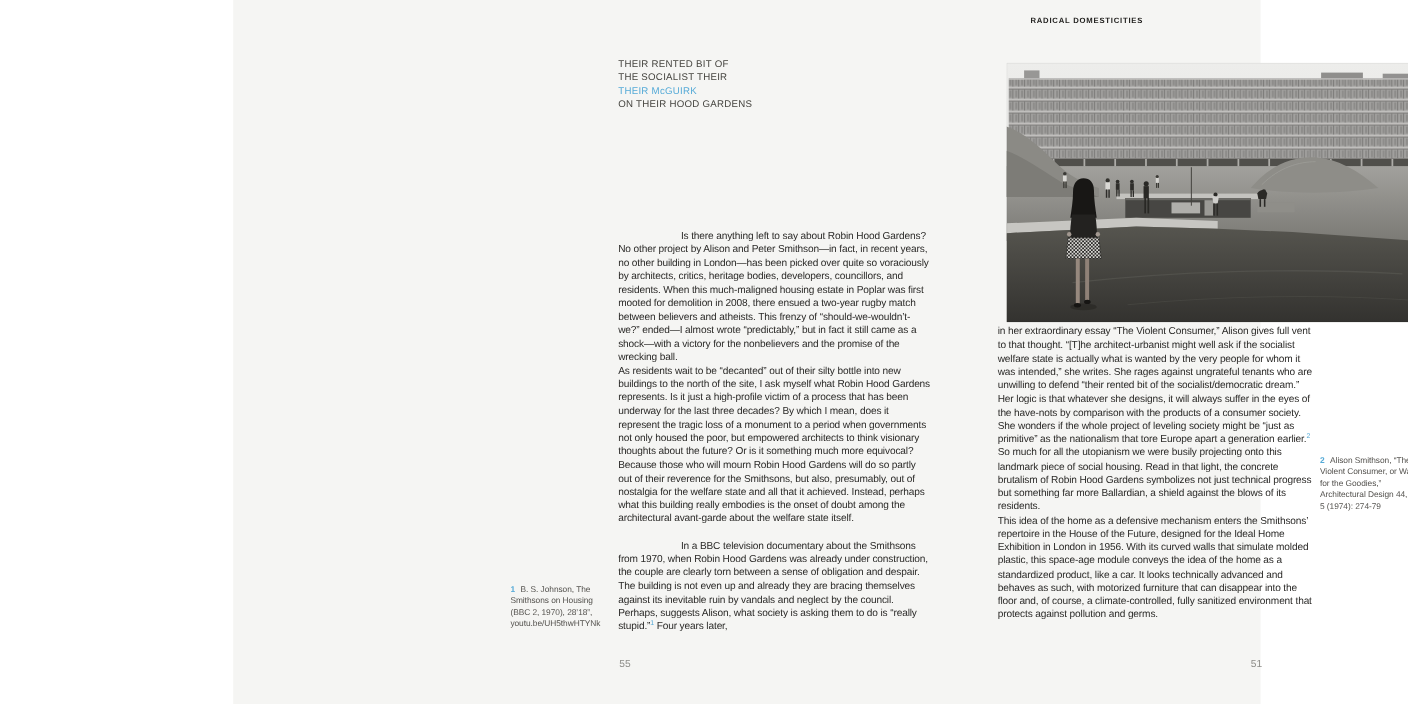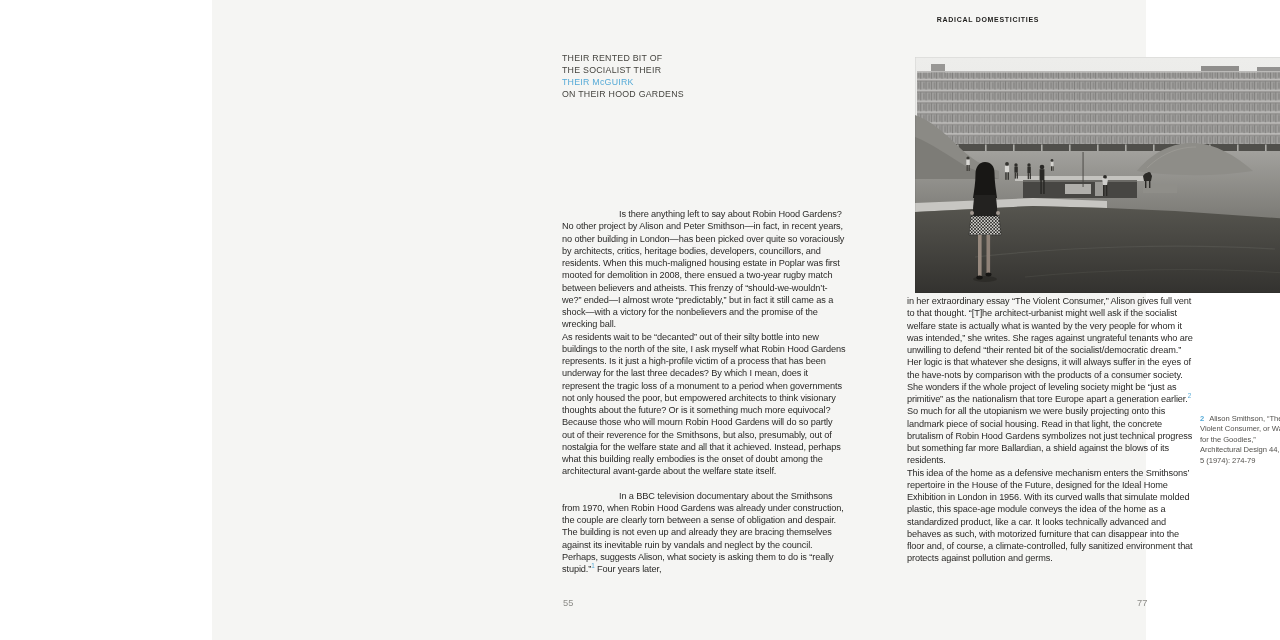--- a/index.html
+++ b/index.html
@@ -44,20 +44,21 @@
       <div class="author">THEIR McGUIRK</div>
       <div>ON THEIR HOOD GARDENS</div>
     </div>
 
     <div class="body-col left-col">
       <p class="indent">Is there anything left to say about Robin Hood Gardens? No other project by Alison and Peter Smithson—in fact, in recent years, no other building in London—has been picked over quite so voraciously by architects, critics, heritage bodies, developers, councillors, and residents. When this much-maligned housing estate in Poplar was first mooted for demolition in 2008, there ensued a two-year rugby match between believers and atheists. This frenzy of “should-we-wouldn’t-we?” ended—I almost wrote “predictably,” but in fact it still came as a shock—with a victory for the nonbelievers and the promise of the wrecking ball.</p>
       <p>As residents wait to be “decanted” out of their silty bottle into new buildings to the north of the site, I ask myself what Robin Hood Gardens represents. Is it just a high-profile victim of a process that has been underway for the last three decades? By which I mean, does it represent the tragic loss of a monument to a period when governments not only housed the poor, but empowered architects to think visionary thoughts about the future? Or is it something much more equivocal? Because those who will mourn Robin Hood Gardens will do so partly out of their reverence for the Smithsons, but also, presumably, out of nostalgia for the welfare state and all that it achieved. Instead, perhaps what this building really embodies is the onset of doubt among the architectural avant-garde about the welfare state itself.</p>
       <p class="indent gap"><span>In a BBC television documentary about the Smithsons from 1970, when Robin Hood Gardens was already under construction, the couple are clearly torn between a sense of obligation and despair. The building is not even up and already they are bracing themselves against its inevitable ruin by vandals and neglect by the council. Perhaps, suggests Alison, what society is asking them to do is “really stupid.”</span><sup class="fnref">1</sup><span> Four years later,</span></p>
     </div>
 
+    <div class="footnote fn-left"><span class="fn-marker">1</span><span>B. S. Johnson, </span><span class="fn-italic">The Smithsons on Housing</span><span> (BBC 2, 1970), 28’18”, </span><span>youtu.be/UH5thwHTYNk</span></div>
 
     <div class="page-number pn-left">55</div>
 
     <div class="photo">
       <svg viewBox="0 0 375 236" preserveAspectRatio="none">
         <defs>
           <linearGradient id="sky" x1="0" y1="0" x2="0" y2="1">
             <stop offset="0" stop-color="#ededeb"></stop>
               <stop offset="1" stop-color="#dfdfdd"></stop>
           </linearGradient>
@@ -185,16 +186,16 @@
     </div>
 
     <div class="body-col right-col">
       <p><span>in her extraordinary essay “The Violent Consumer,” Alison gives full vent to that thought. “[T]he architect-urbanist might well ask if the socialist welfare state is actually what is wanted by the very people for whom it was intended,” she writes. She rages against ungrateful tenants who are unwilling to defend “their rented bit of the socialist/democratic dream.” Her logic is that whatever she designs, it will always suffer in the eyes of the have-nots by comparison with the products of a consumer society. She wonders if the whole project of leveling society might be “just as primitive” as the nationalism that tore Europe apart a generation earlier.</span><sup class="fnref">2</sup></p>
       <p>So much for all the utopianism we were busily projecting onto this landmark piece of social housing. Read in that light, the concrete brutalism of Robin Hood Gardens symbolizes not just technical progress but something far more Ballardian, a shield against the blows of its residents.</p>
       <p>This idea of the home as a defensive mechanism enters the Smithsons’ repertoire in the House of the Future, designed for the Ideal Home Exhibition in London in 1956. With its curved walls that simulate molded plastic, this space-age module conveys the idea of the home as a standardized product, like a car. It looks technically advanced and behaves as such, with motorized furniture that can disappear into the floor and, of course, a climate-controlled, fully sanitized environment that protects against pollution and germs.</p>
     </div>
 
     <div class="footnote fn-right"><span class="fn-marker">2</span><span>Alison Smithson, “The Violent Consumer, or Waiting for the Goodies,” </span><span class="fn-italic">Architectural Design</span><span> 44, no. 5 (1974): 274-79</span></div>
 
-    <div class="page-number pn-right">77</div>
+    <div class="page-number pn-right">51</div>
 
   </div>
 </div>
 
 </body></html>

